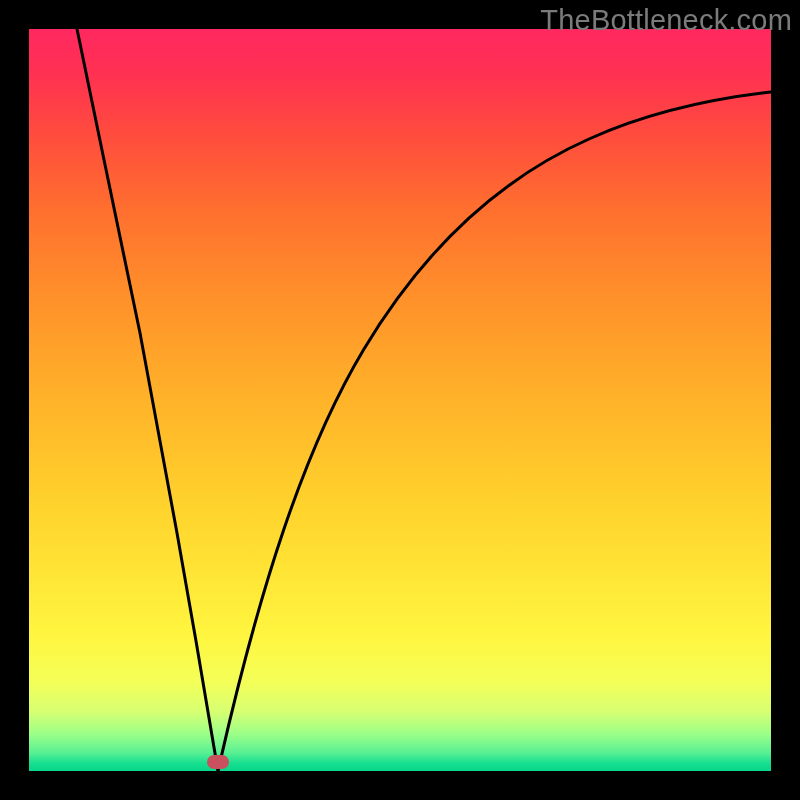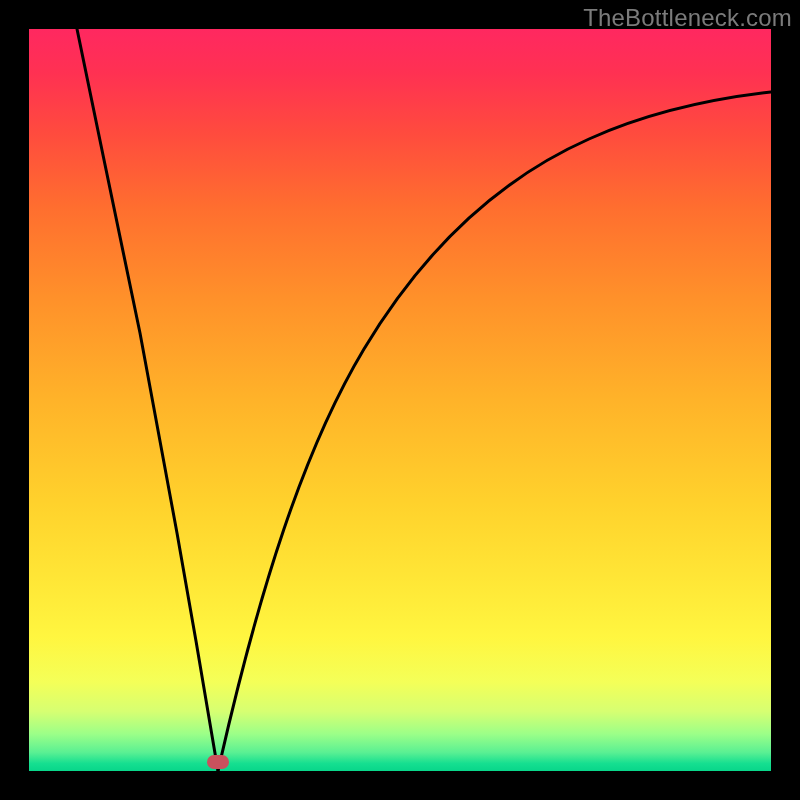--- a/index.html
+++ b/index.html
@@ -55,21 +55,21 @@
     width: 22px;
     height: 14px;
     background: #c9515d;
     border-radius: 7px;
   }
   .watermark {
     position: absolute;
     top: 4px;
     right: 8px;
     color: #7b7b7b;
-    font-size: 24px;
+    font-size: 29px;
     letter-spacing: 0.2px;
     font-weight: 400;
     margin-left: 28px;
   }
 </style>
 </head>
 <body>
 
 <div class="frame">
 

